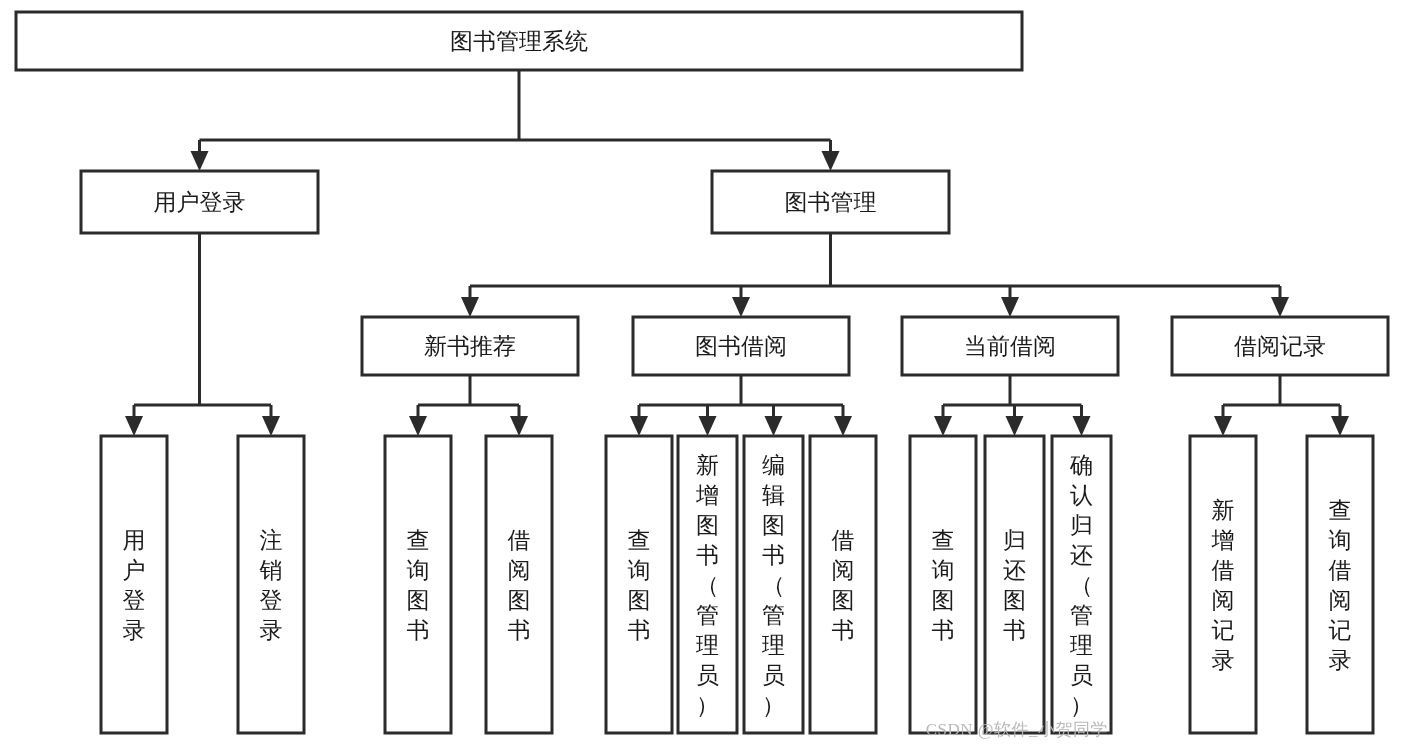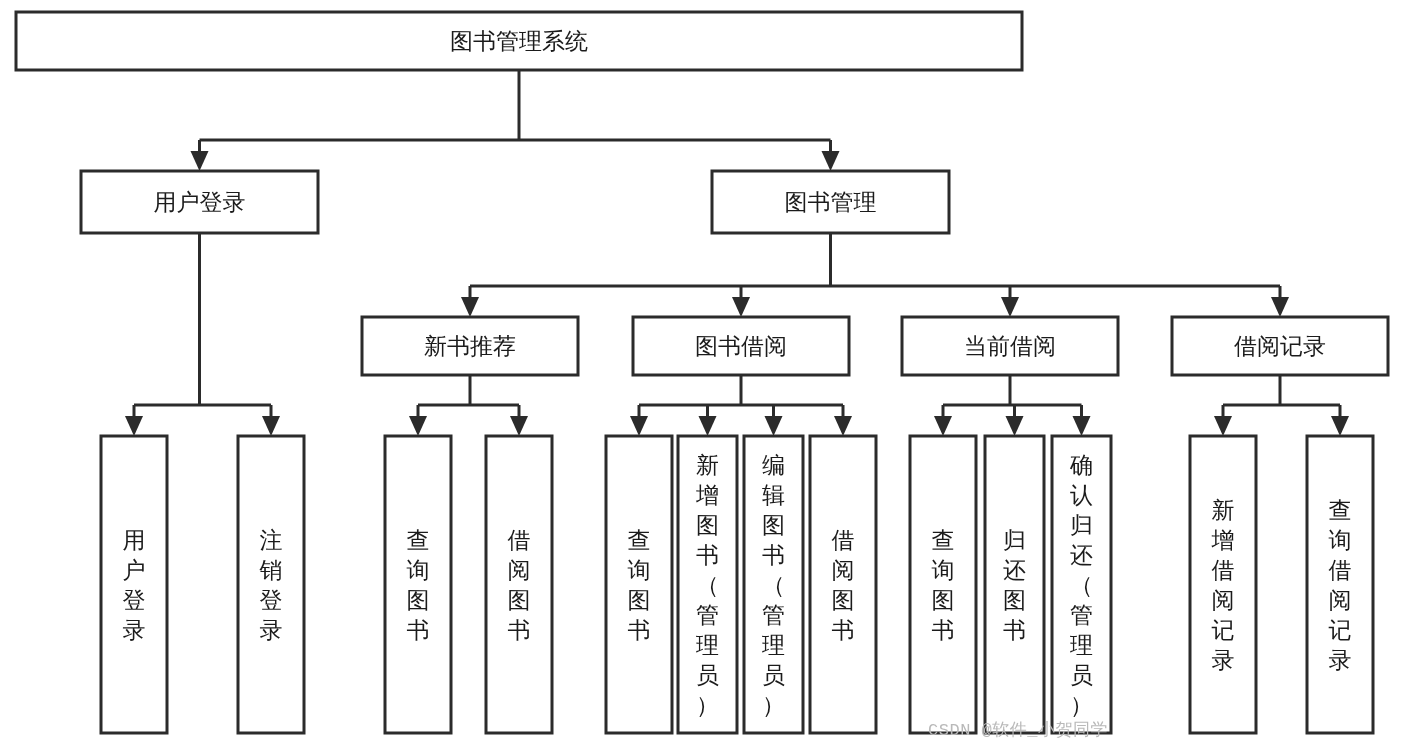--- a/index.html
+++ b/index.html
@@ -50,21 +50,21 @@
   .node-label-v {
     font-family: "DejaVu Sans", "Liberation Sans", sans-serif;
     font-size: 23px;
     fill: #1b1b1b;
     text-anchor: middle;
   }
   .watermark-text {
     position: absolute;
     right: 12px;
     bottom: 6px;
-    font-family: Liberation Mono, monospace;
+    font-family: Liberation Serif, serif;
     font-size: 17px;
     color: #b9b9b9;
     letter-spacing: 0.5px;
     white-space: nowrap;
     user-select: none;
   }
 </style>
 </head>
 <body>
 

